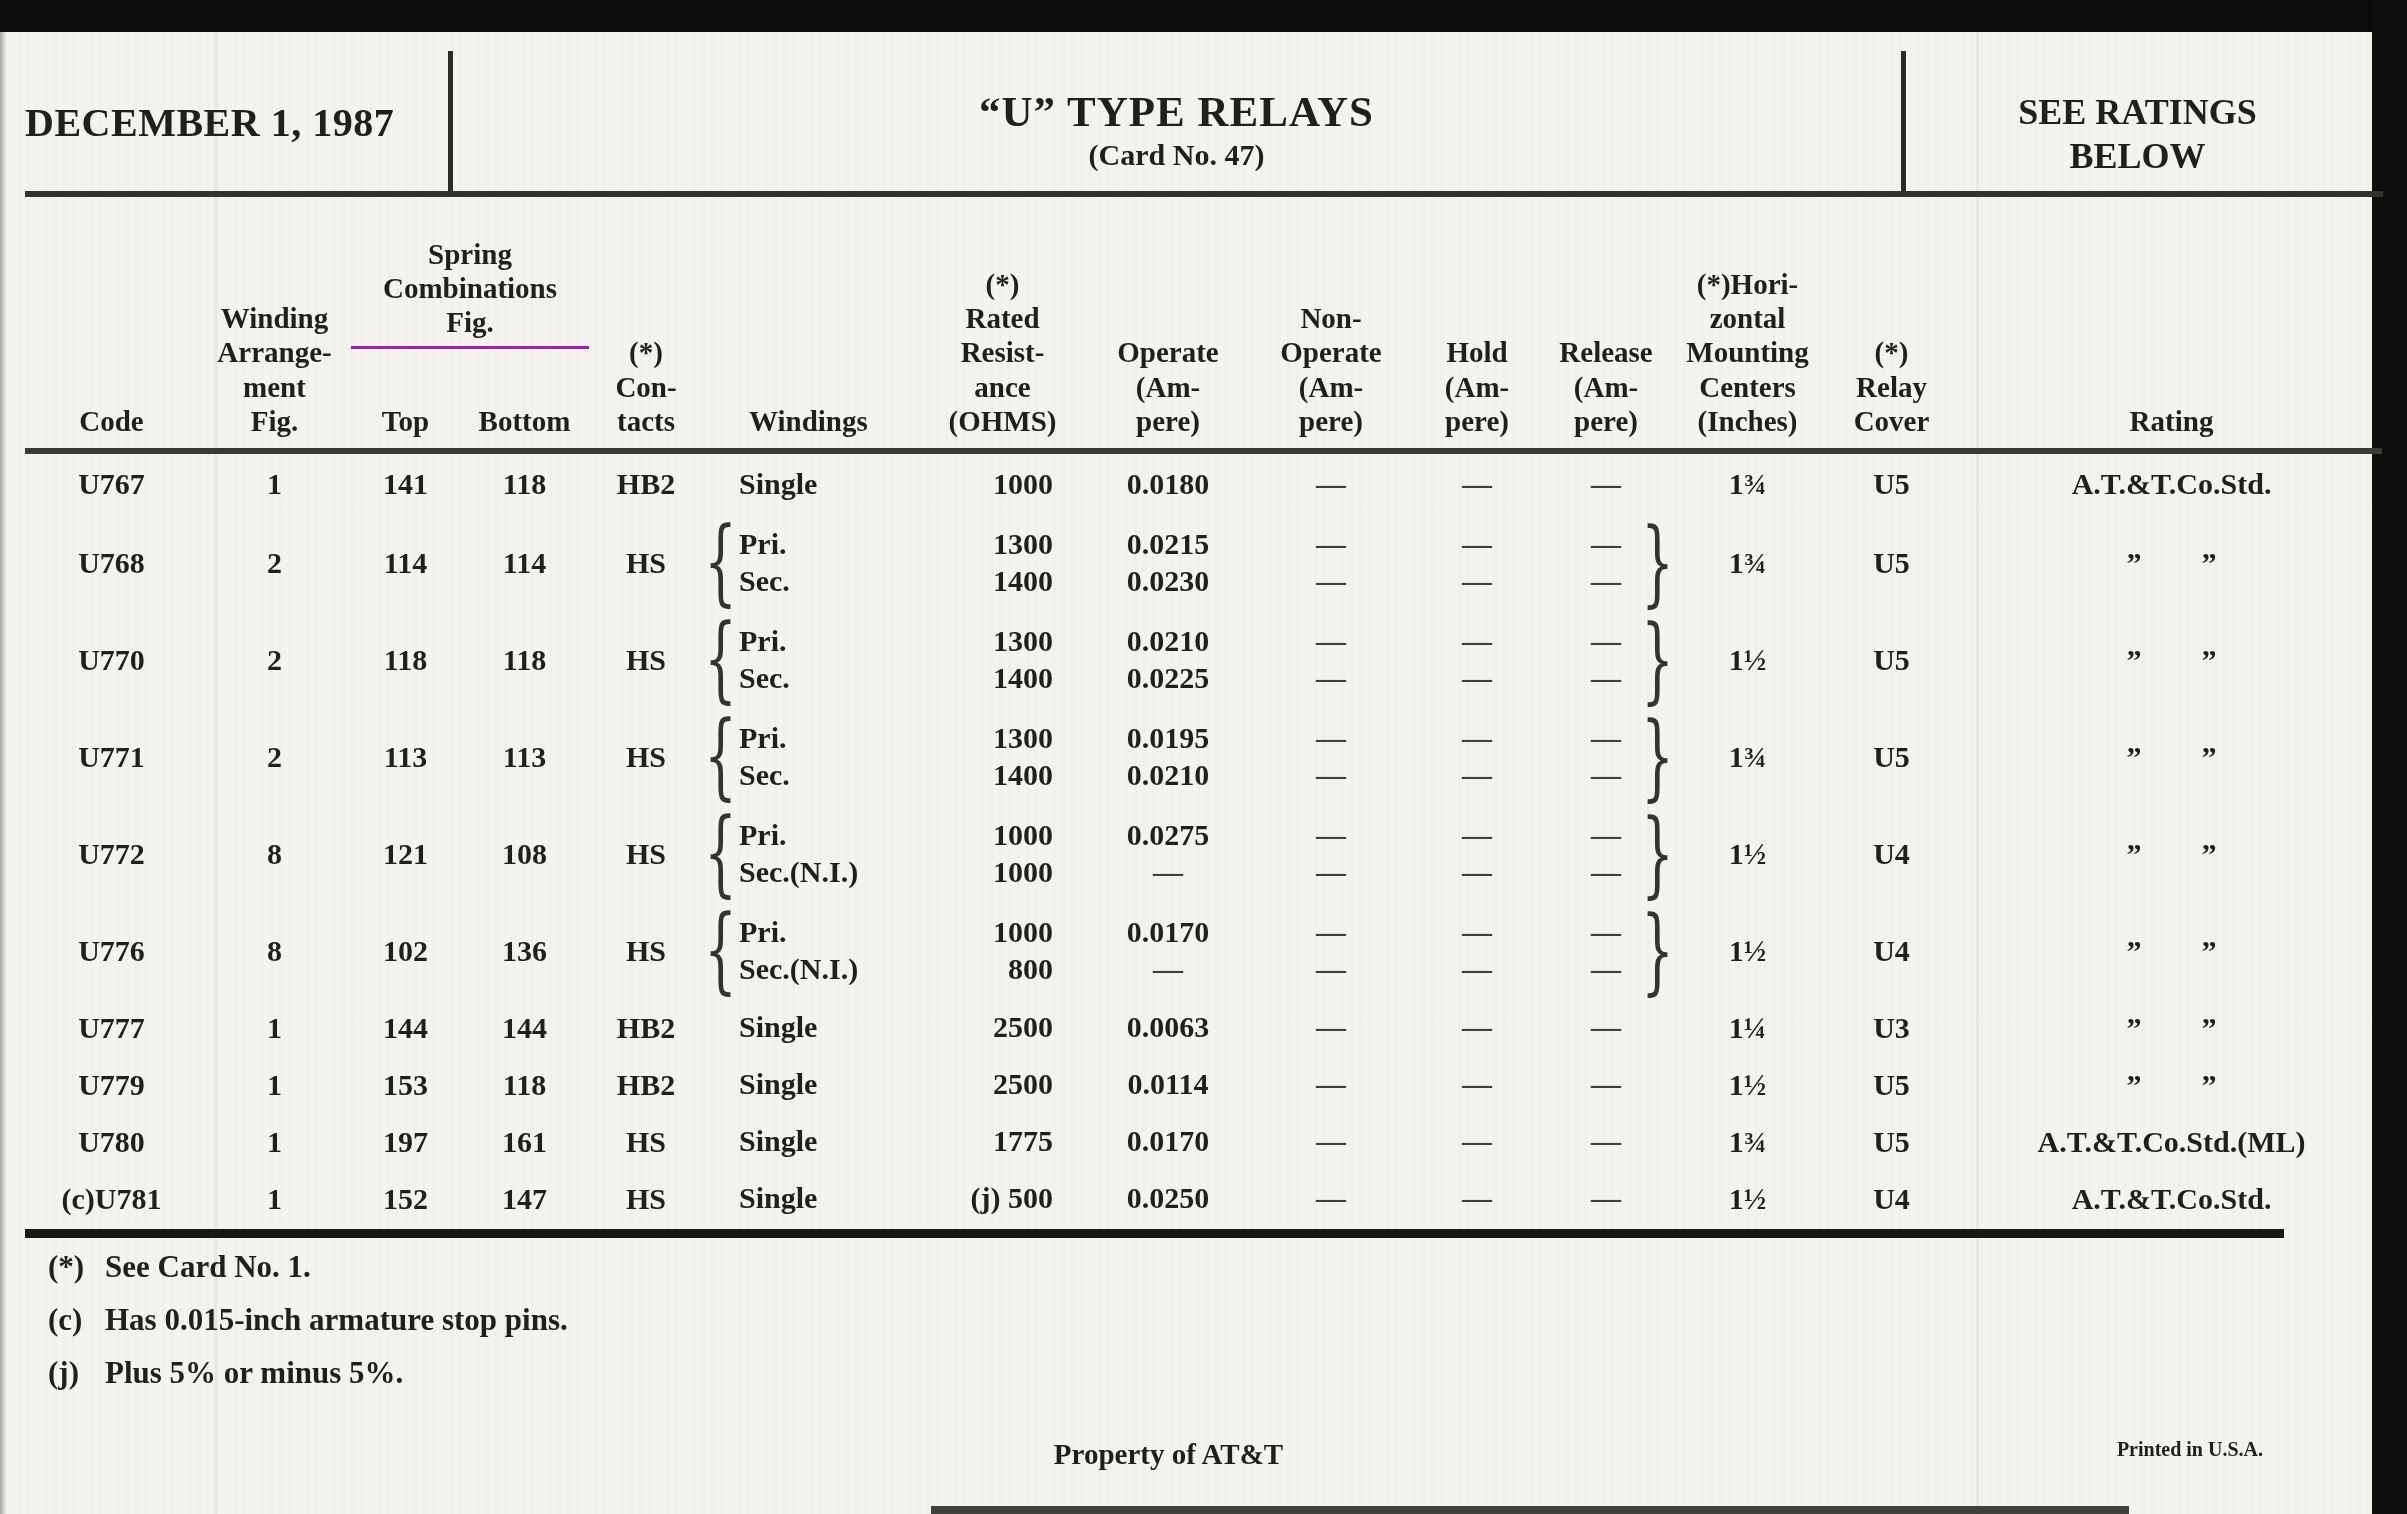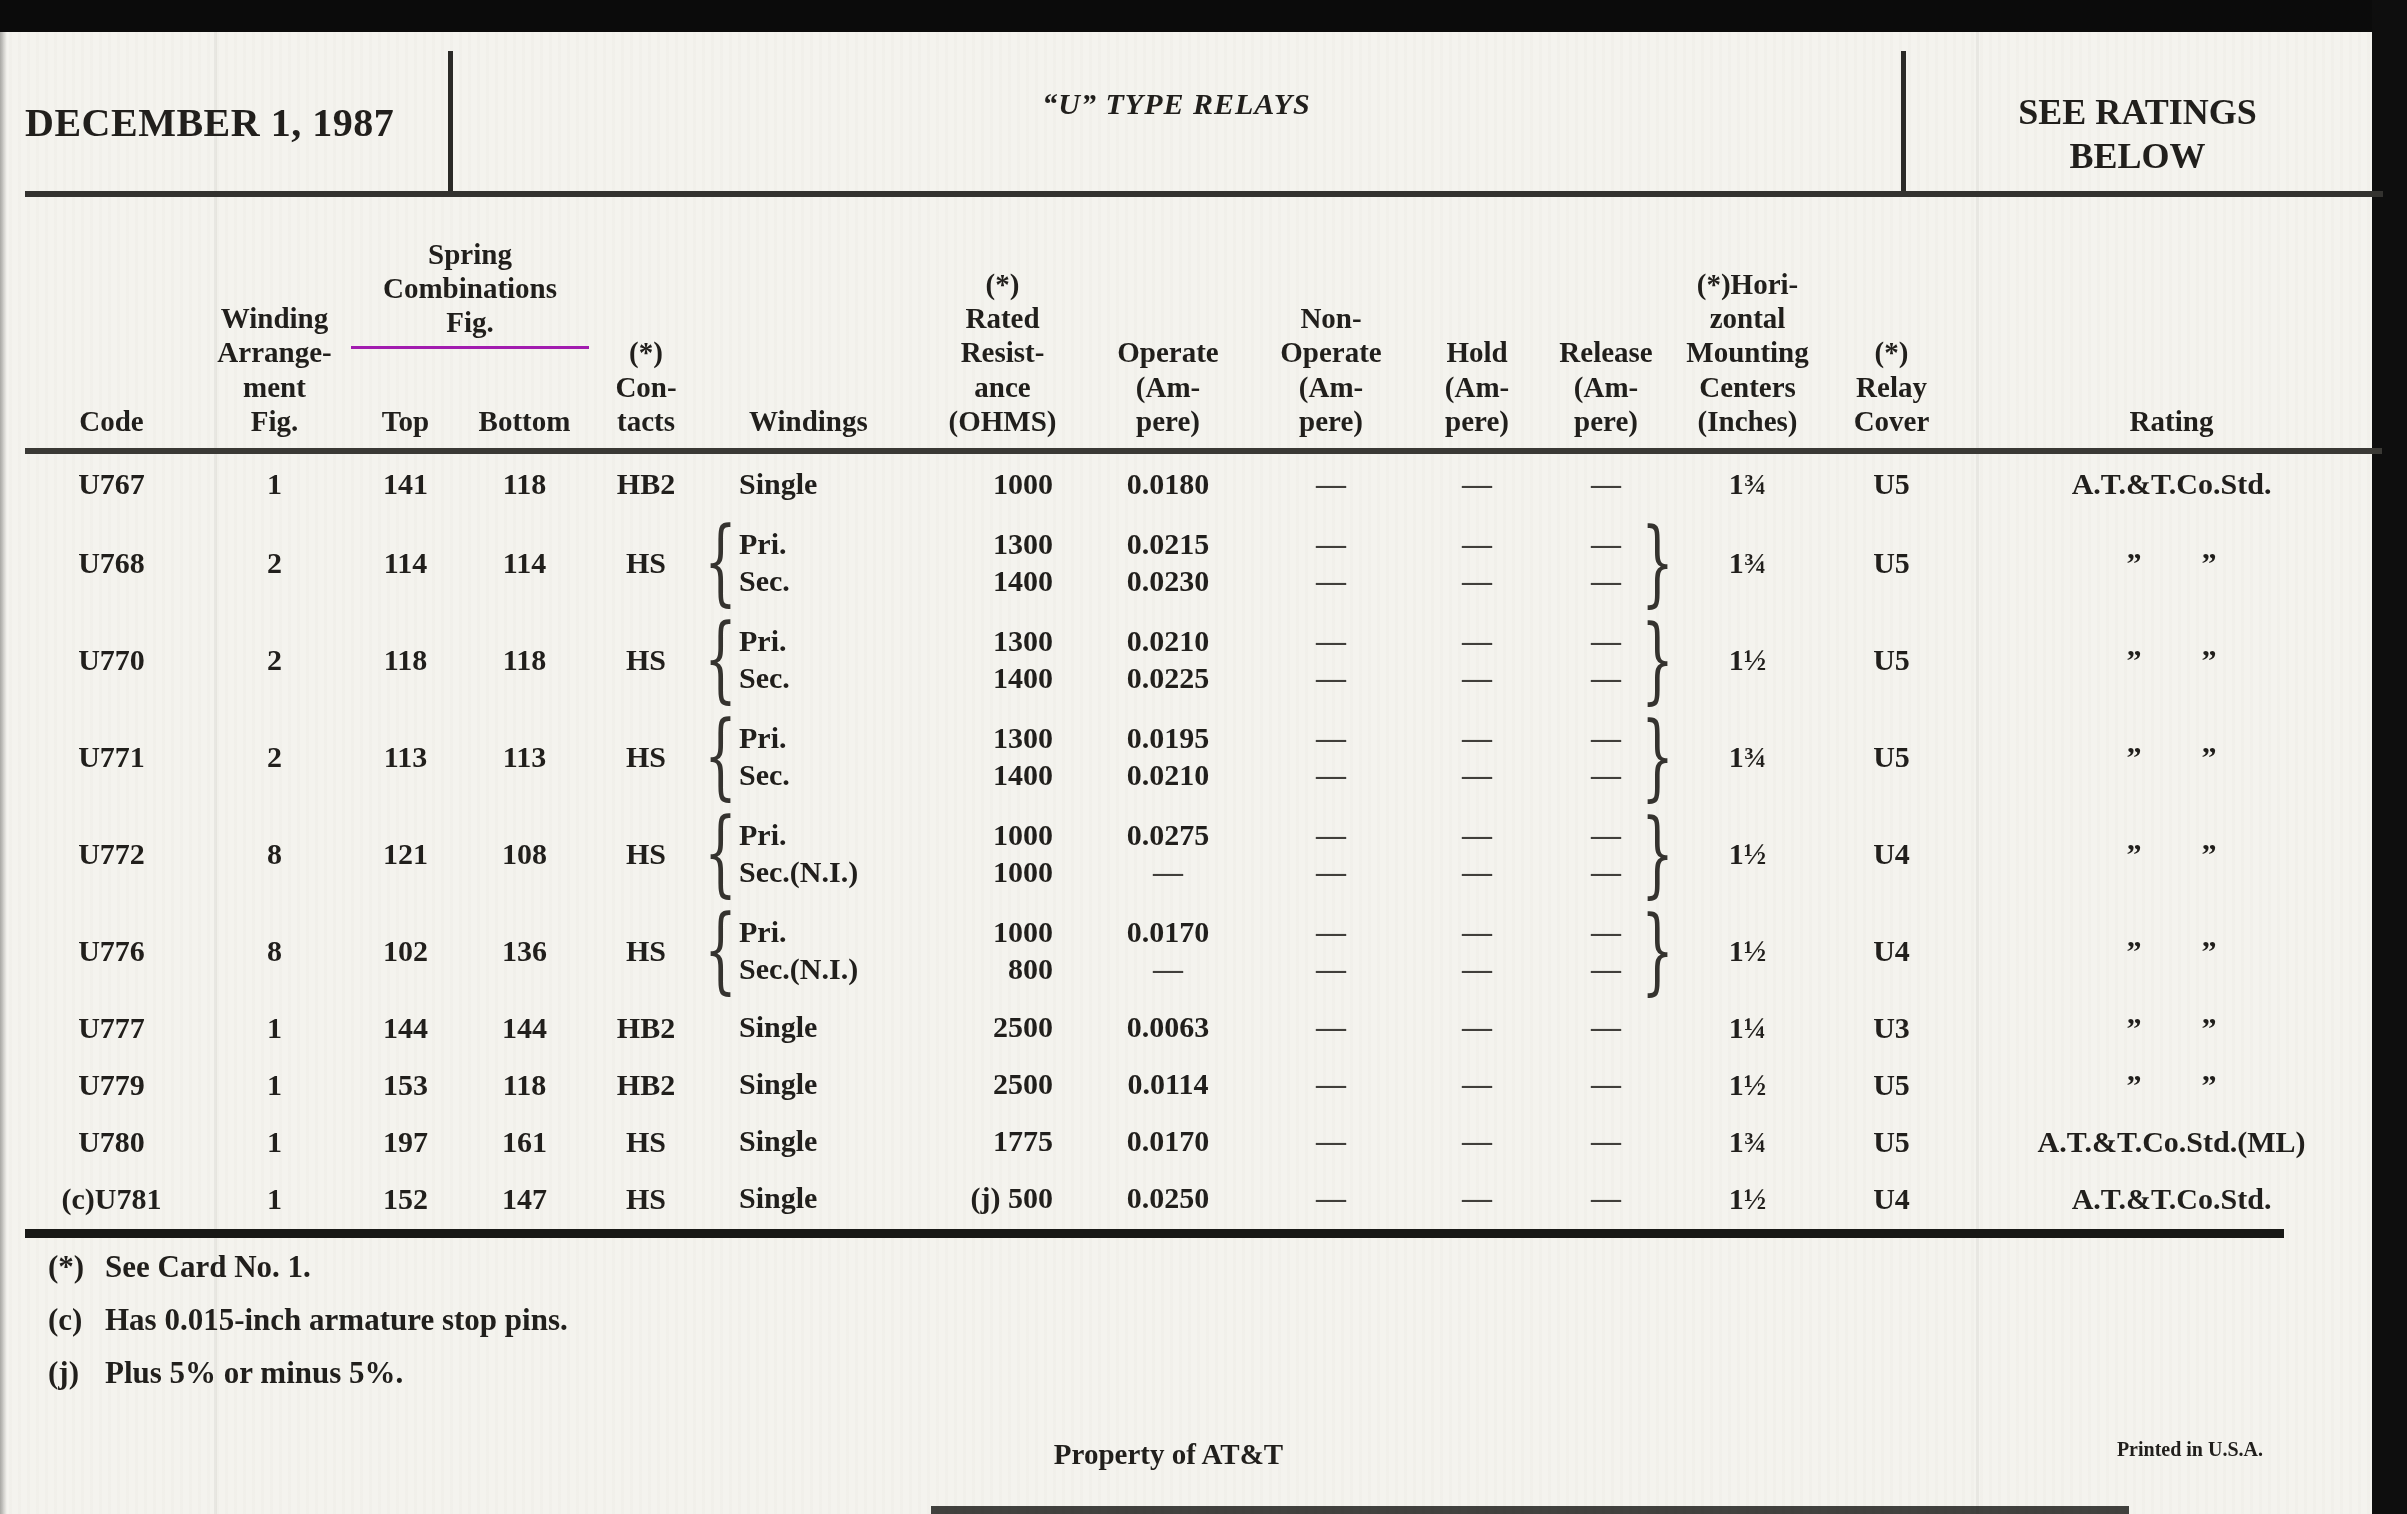--- a/index.html
+++ b/index.html
@@ -13,21 +13,21 @@
              background:linear-gradient(to right,rgba(0,0,0,.30),rgba(0,0,0,0));}
   .crease{position:absolute;top:32px;bottom:0;width:3px;background:rgba(90,85,70,.07);}
   .crease.c1{left:214px;} .crease.c2{left:1976px;}
   .texture{position:absolute;inset:0;pointer-events:none;
            background:repeating-linear-gradient(90deg,rgba(120,110,90,.025) 0 3px,rgba(255,255,255,0) 3px 9px);}
   
   .hdr-date{position:absolute;left:25px;top:99px;width:426px;text-align:left;font-size:40px;letter-spacing:0.5px;}
   .vrule{position:absolute;top:51px;width:5px;height:143px;background:#2b2a27;}
   .vrule.v1{left:448px;} .vrule.v2{left:1901px;}
   .hdr-title-wrap{position:absolute;left:453px;top:87px;width:1447px;text-align:center;}
-  .hdr-title{font-size:30px;letter-spacing:1px;font-style:italic;}
+  .hdr-title{font-size:43px;letter-spacing:1px;}
   .hdr-subtitle{font-size:30px;margin-top:2px;}
   .hdr-ratings{position:absolute;left:1906px;top:91px;width:463px;text-align:center;
                font-size:36px;line-height:1.22;white-space:pre-line;}
   .hrule-top{position:absolute;left:25px;top:191px;width:2358px;height:6px;background:#33322f;}
   
   table.relay{position:absolute;left:25px;top:220px;width:2356px;border-collapse:collapse;table-layout:fixed;}
   thead th{vertical-align:bottom;font-size:29px;line-height:1.18;font-weight:bold;
            white-space:pre-line;padding:0 2px 10px 2px;}
   thead tr.r1{height:127px;} thead tr.r2{height:104px;}
   thead{border-bottom:6px solid #3a3935;}
@@ -61,20 +61,21 @@
   <div class="crease c2"></div>
   <div class="edge-left"></div>
   <div class="scan-top"></div>
   <div class="scan-right"></div>
   <div class="scan-bottom"></div>
 
   <div class="hdr-date">DECEMBER 1, 1987</div>
   <div class="vrule v1"></div>
   <div class="hdr-title-wrap">
     <div class="hdr-title">“U” TYPE RELAYS</div>
+    <div class="hdr-subtitle">(Card No. 47)</div>
   </div>
   <div class="vrule v2"></div>
   <div class="hdr-ratings">SEE RATINGS
 BELOW</div>
   <div class="hrule-top"></div>
 
   <table class="relay">
     <colgroup>
       <col style="width:173px">
         <col style="width:153px">

